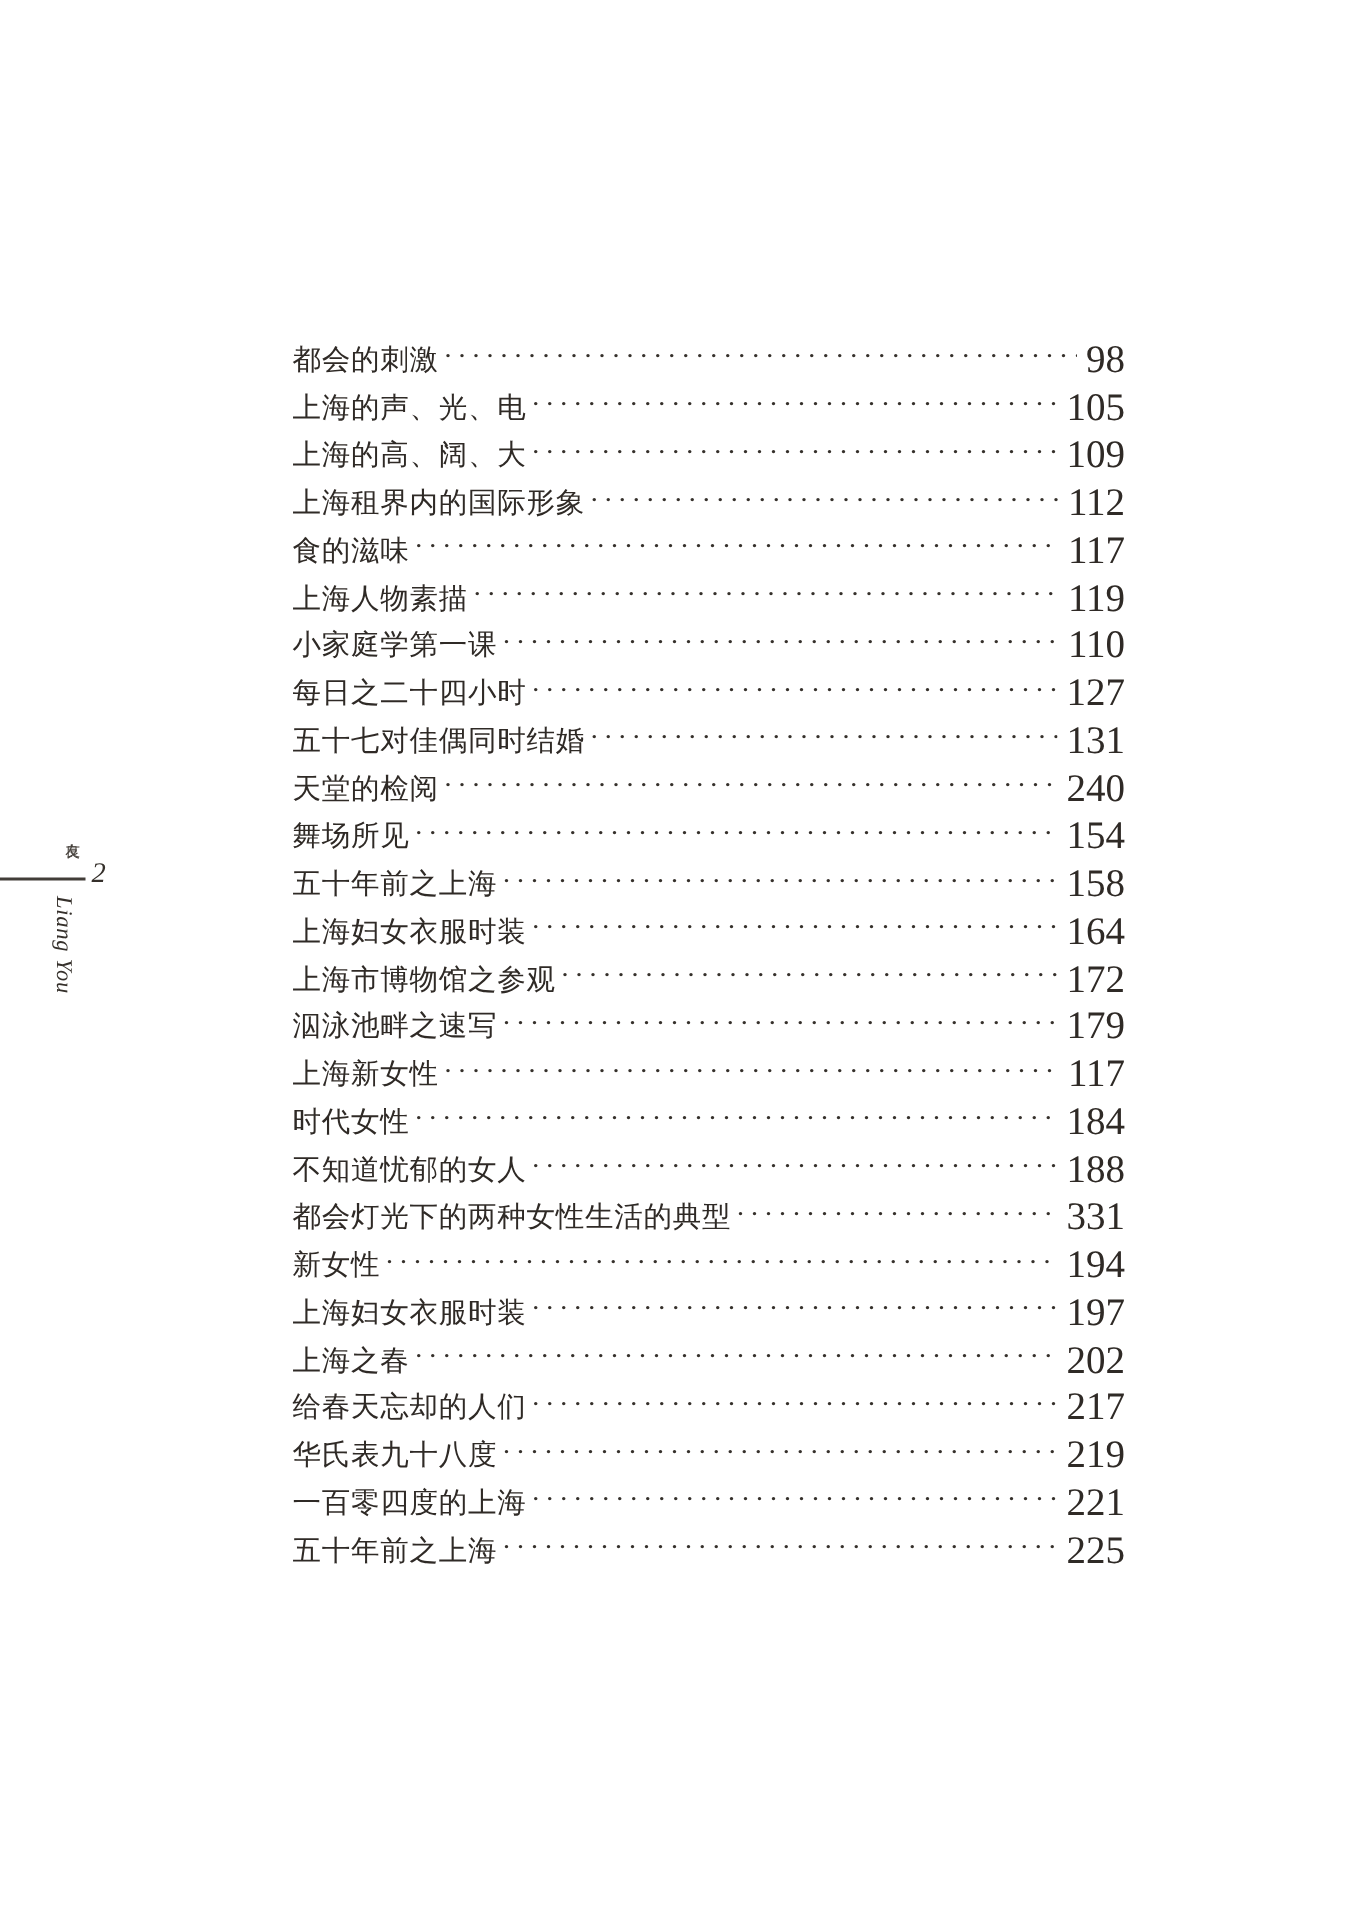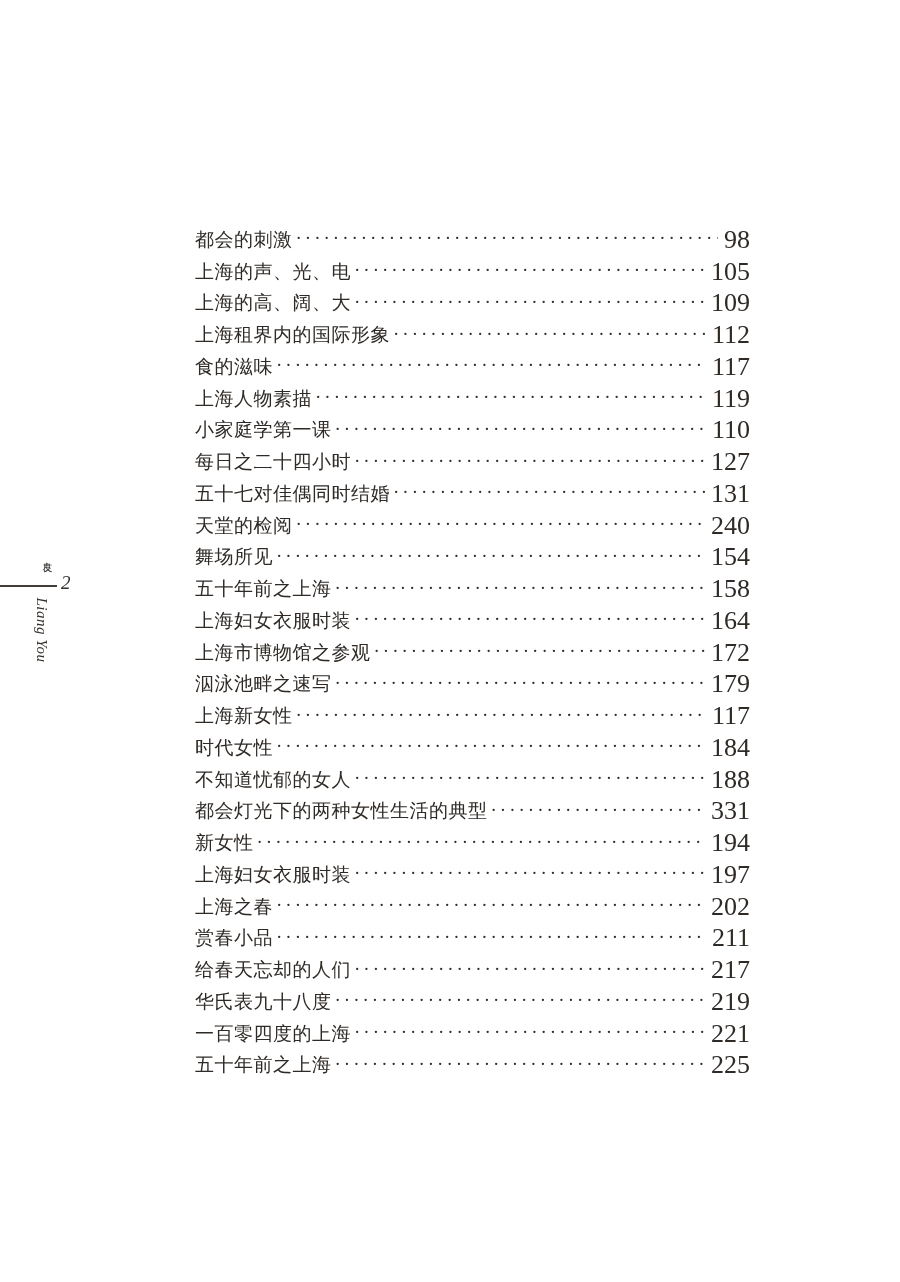--- a/index.html
+++ b/index.html
@@ -237,25 +237,20 @@
       <span class="toc-leader"></span>
       <span class="toc-page">197</span>
     </div>
 
     <div class="toc-row">
       <span class="toc-title">上海之春</span>
       <span class="toc-leader"></span>
       <span class="toc-page">202</span>
     </div>
 
-    <div class="toc-row">
-      <span class="toc-title">赏春小品</span>
-      <span class="toc-leader"></span>
-      <span class="toc-page">211</span>
-    </div>
 
     <div class="toc-row">
       <span class="toc-title">给春天忘却的人们</span>
       <span class="toc-leader"></span>
       <span class="toc-page">217</span>
     </div>
 
     <div class="toc-row">
       <span class="toc-title">华氏表九十八度</span>
       <span class="toc-leader"></span>

